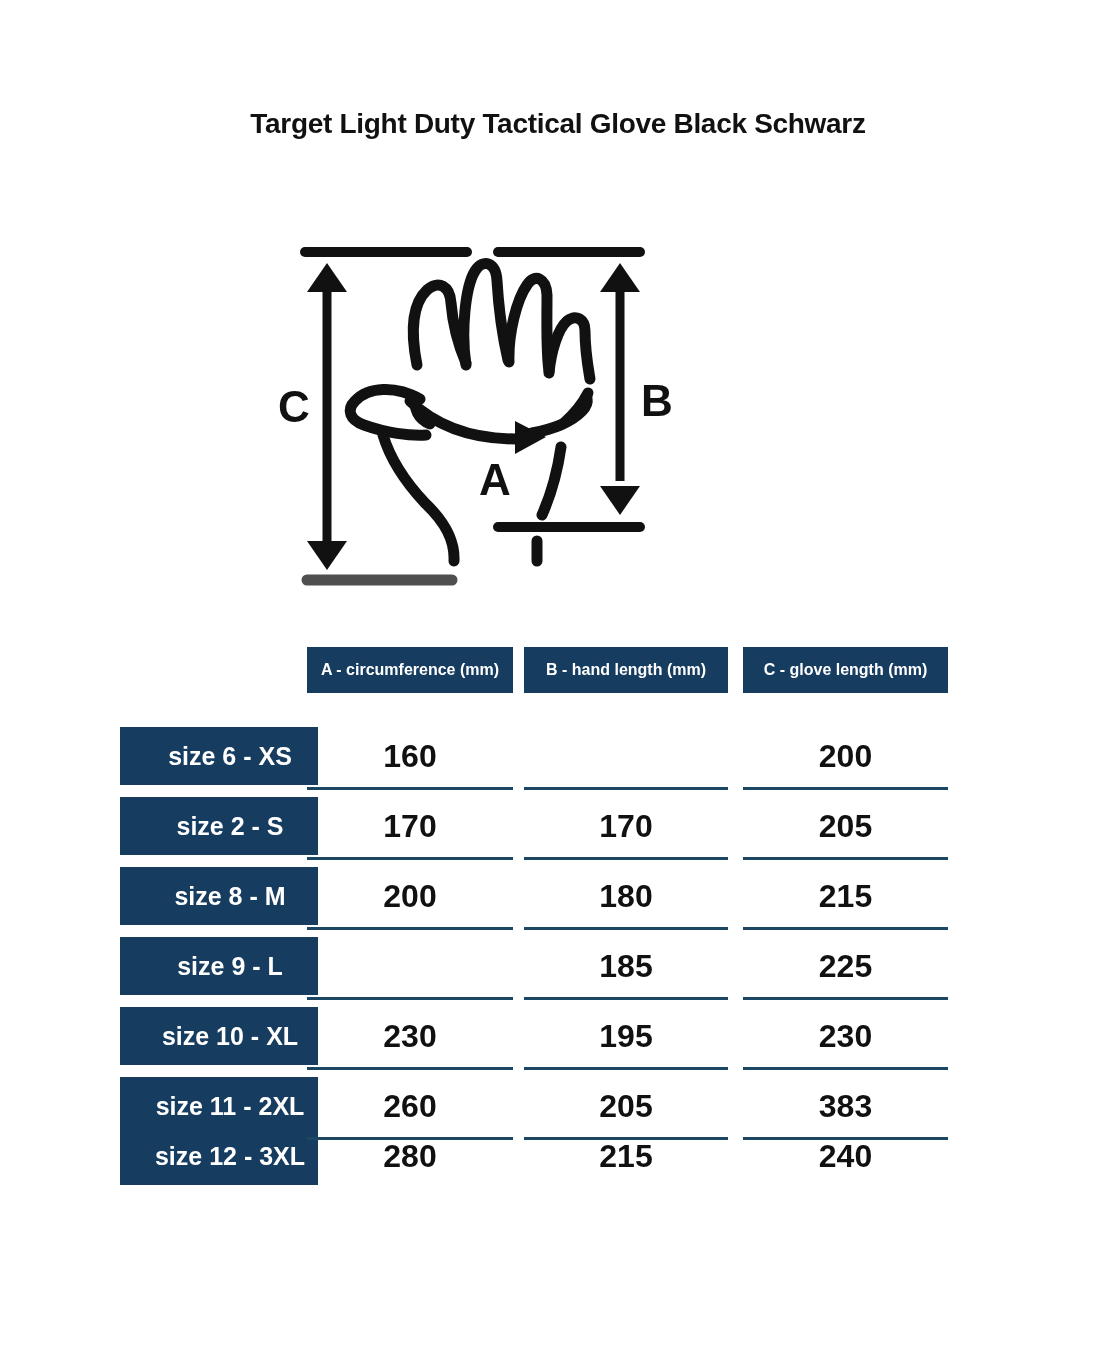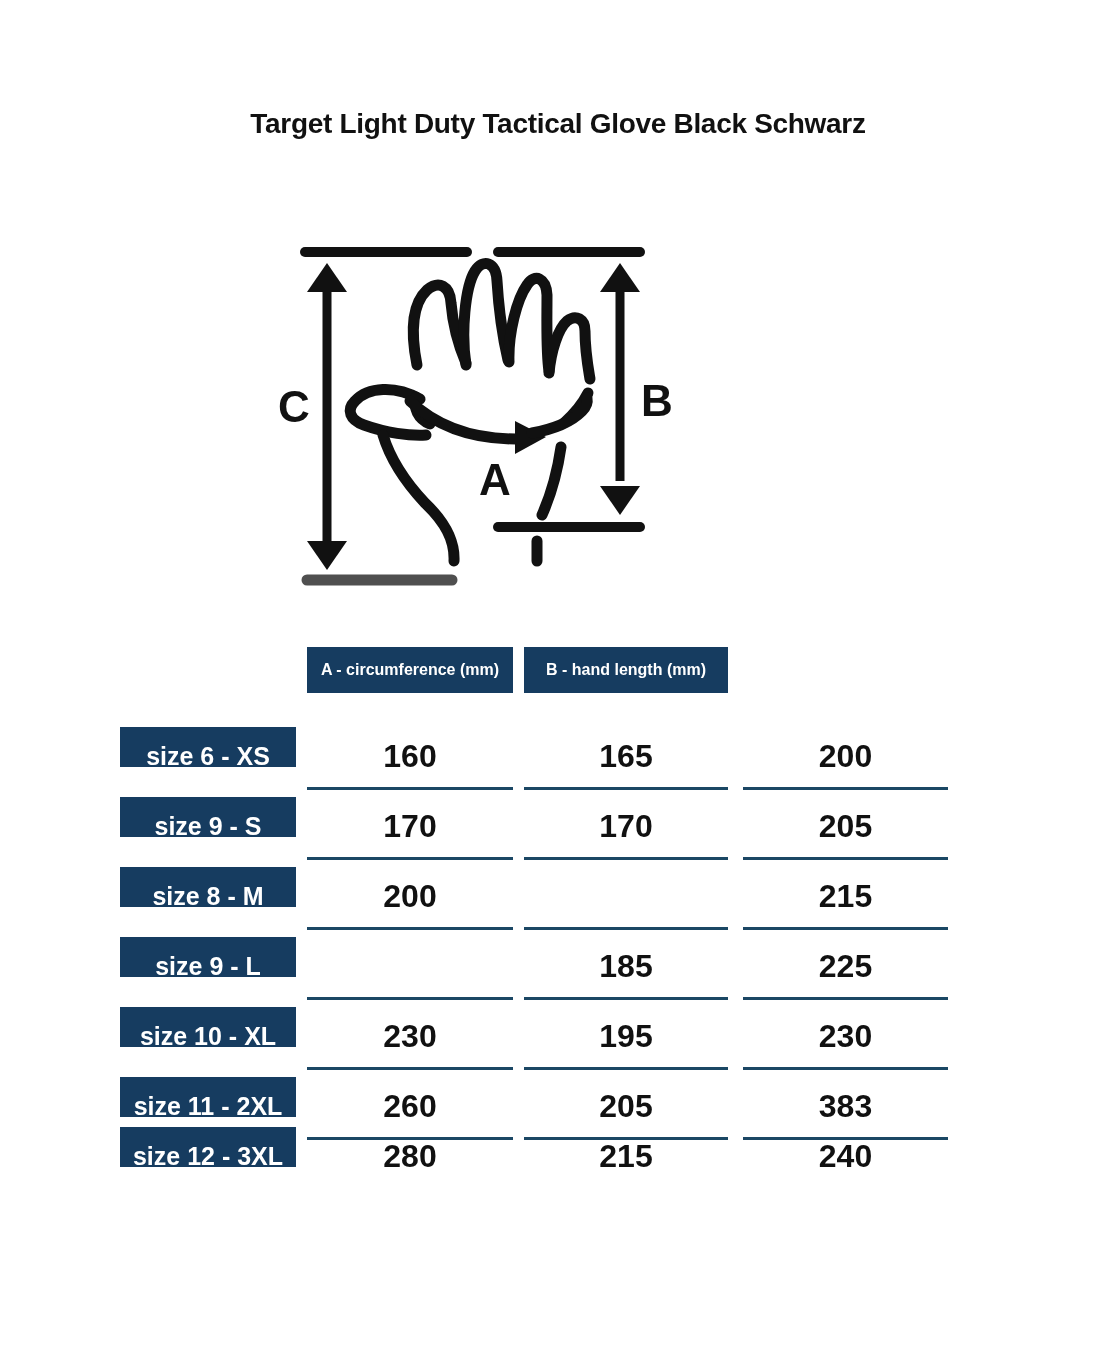--- a/index.html
+++ b/index.html
@@ -23,23 +23,24 @@
   .diagram .dlabel{
     font-family:"Liberation Sans", sans-serif;font-size:44px;font-weight:bold;
     fill:var(--diagram_black,#111);text-anchor:middle;
   }
   .hdr{
     position:absolute;top:647px;height:46px;line-height:46px;
     background:var(--navy,#163c60);color:#fff;font-size:16px;font-weight:bold;
     text-align:center;
   }
   .sizebox{
-    position:absolute;height:40px;line-height:58px;
+    position:absolute;height:58px;line-height:58px;
     background:var(--navy,#163c60);color:#fff;font-size:25px;font-weight:bold;
     text-align:center;
+    padding-left:22px;
   }
   .val{
     position:absolute;height:58px;line-height:58px;
     color:var(--text_black,#111);font-size:32px;font-weight:bold;text-align:center;
   }
   .rule{position:absolute;height:3px;background:var(--line,#1b4764);}
   .col-label{left:120px;width:176px;}
   .col-a{left:307px;width:206px;}
   .col-b{left:524px;width:204px;}
   .col-c{left:743px;width:205px;}
@@ -91,33 +92,34 @@
       <path class="hstroke" d="M262,208 C285,204 302,196 312,186 C316,182 318,178 317,173"></path>
     </g>
 
     <text class="dlabel" x="24" y="197">C</text>
     <text class="dlabel" x="387" y="191">B</text>
     <text class="dlabel" x="225" y="270">A</text>
   </svg>
 
   <div class="hdr col-b">B - hand length (mm)</div>
   <div class="hdr col-a">A - circumference (mm)</div>
+  <div class="hdr col-c">C - glove length (mm)</div>
 
   <div class="sizebox col-label r0">size 6 - XS</div>
   <div class="val col-a r0">160</div>
-  <div class="val col-b r0">165</div>
   <div class="val col-c r0">200</div>
 
-  <div class="sizebox col-label r1">size 9 - S</div>
+  <div class="sizebox col-label r1">size 2 - S</div>
   <div class="val col-a r1">170</div>
   <div class="val col-b r1">170</div>
   <div class="val col-c r1">205</div>
 
   <div class="sizebox col-label r2">size 8 - M</div>
   <div class="val col-a r2">200</div>
+  <div class="val col-b r2">180</div>
   <div class="val col-c r2">215</div>
 
   <div class="sizebox col-label r3">size 9 - L</div>
   <div class="val col-b r3">185</div>
   <div class="val col-c r3">225</div>
 
   <div class="sizebox col-label r4">size 10 - XL</div>
   <div class="val col-a r4">230</div>
   <div class="val col-b r4">195</div>
   <div class="val col-c r4">230</div>

